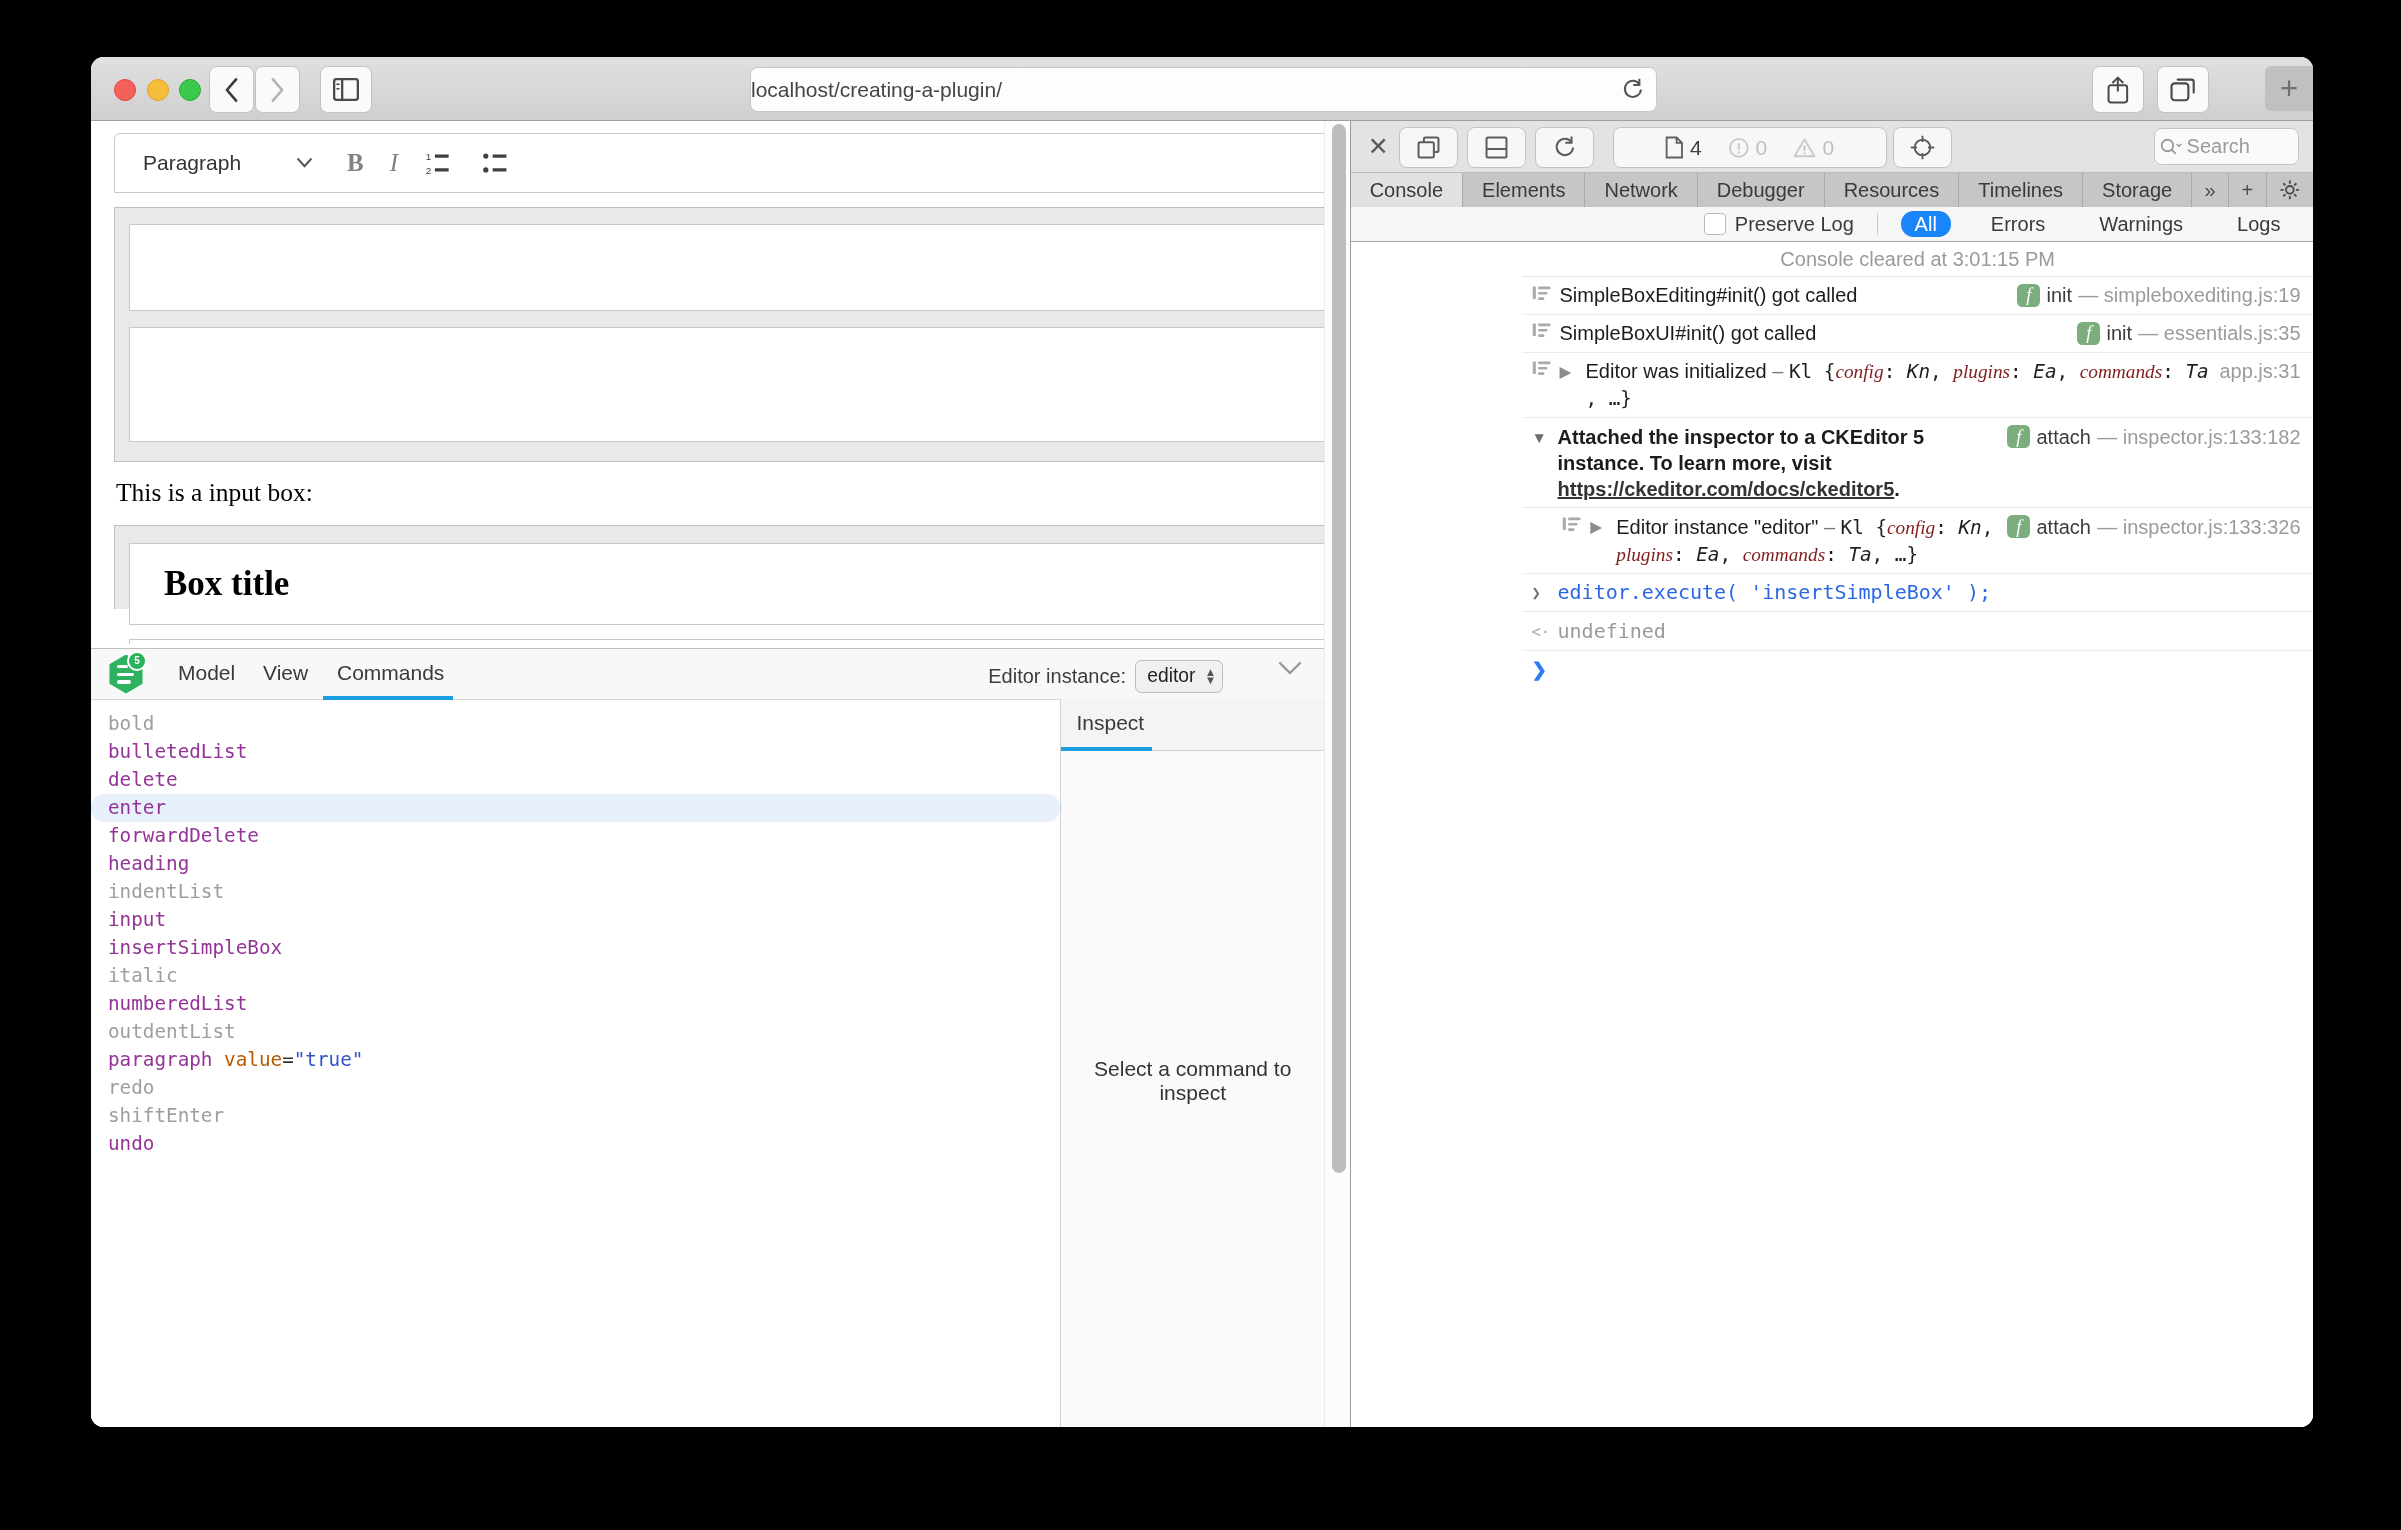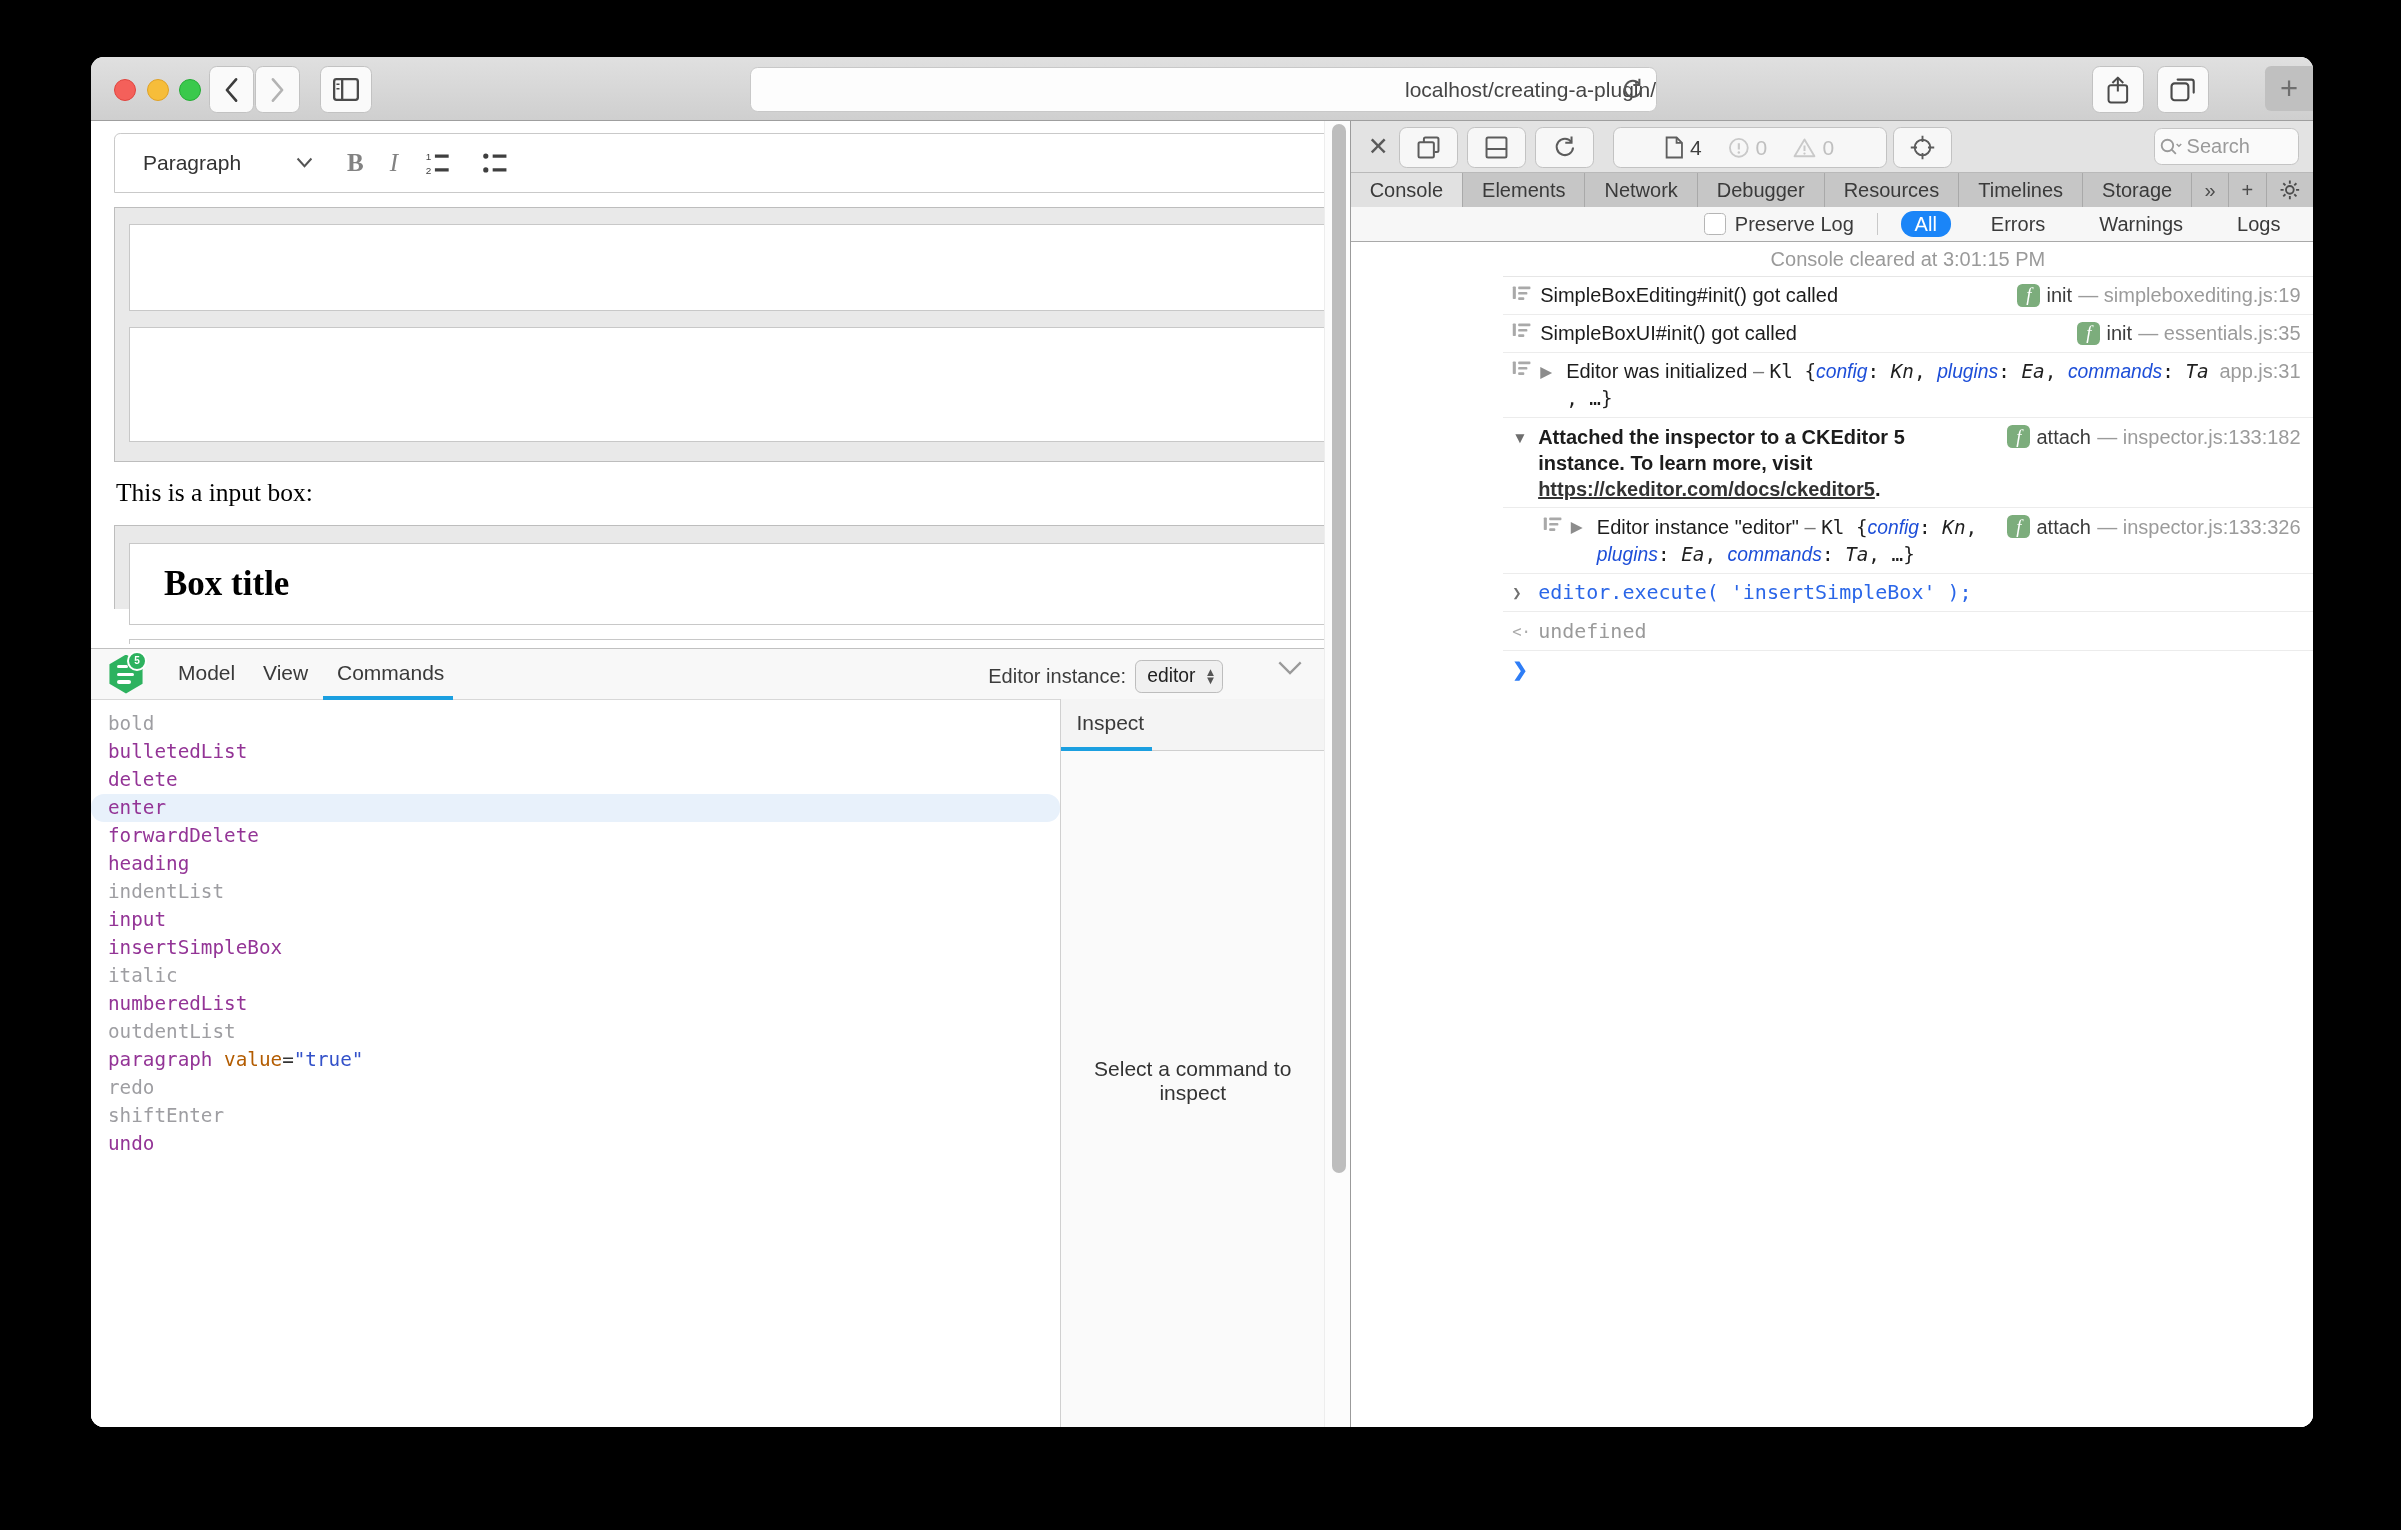--- a/index.html
+++ b/index.html
@@ -12,21 +12,21 @@
   #titlebar{position:relative;height:63px;background:linear-gradient(#e0e0e0,#cfcfcf);
             border-bottom:0.8px solid #9f9f9f;}
   .traffic{position:absolute;top:21.7px;width:20px;height:20px;border-radius:50%;}
   .tl-red{left:23px;background:#f4605a;border:0.8px solid #e0443e;}
   .tl-yellow{left:56px;background:#f6bd3a;border:0.8px solid #e0a226;}
   .tl-green{left:88px;background:#3ac94c;border:0.8px solid #24ad35;}
   .tbtn{position:absolute;top:9.3px;height:45px;background:#fafafa;border:0.8px solid #c2c2c2;
         border-radius:7.7px;display:flex;align-items:center;justify-content:center;}
   .tbtn svg{display:block}
   #urlfield{position:absolute;left:659px;top:10px;width:905px;height:43px;background:#fdfdfd;
-            border:0.8px solid #c8c8c8;border-radius:7.7px;display:flex;align-items:center;justify-content:flex-end;
+            border:0.8px solid #c8c8c8;border-radius:7.7px;display:flex;align-items:center;justify-content:flex-start;
             font-size:21px;color:#454545;}
   #url-reload{position:absolute;right:12.4px;top:9.3px;color:#555;}
   #newtab-zone{position:absolute;right:0;top:9.3px;width:48px;height:45px;background:#c0c0c0;
                border-radius:6.2px 0 0 6.2px;display:flex;align-items:center;justify-content:center;
                font-size:31px;color:#6f6f6f;font-weight:300;}
 
   
   #content{position:absolute;top:64px;left:0;right:0;bottom:0;display:flex;}
   #page{position:relative;width:1424px;background:#fff;overflow:hidden;}
   #page-scrollbar{width:28px;background:#fcfcfc;border-left:0.8px solid #ededed;position:relative;}
@@ -127,21 +127,21 @@
   .cbody{min-width:0;}
   .cbody.boldbody{width:433px;font-weight:bold;}
   .csrc{margin-left:auto;white-space:nowrap;color:#9b9b9b;display:flex;align-items:center;gap:6.2px;padding-left:10.8px;}
   .csrc .fn{color:#3c3c3c;}
   .fbadge{display:inline-flex;width:23px;height:23px;border-radius:5.4px;background:#7cad7c;
           color:#fff;align-items:center;justify-content:center;
           font-family:"Liberation Serif",serif;font-style:italic;font-size:18.6px;flex:none;}
   .seg-plain{color:#1c1c1c;}
   .seg-dim{color:#777;}
   .seg-mono{font-family:"DejaVu Sans Mono",monospace;font-size:19.3px;color:#1f1f1f;}
-  .seg-key{font-family:Liberation Sans, sans-serif;font-size:19.3px;font-style:italic;color:#1d4ed8;}
+  .seg-key{font-family:Liberation Serif, serif;font-size:19.3px;font-style:italic;color:#7f1d1d;}
   .seg-val{font-family:"DejaVu Sans Mono",monospace;font-size:19.3px;font-style:italic;color:#1f1f1f;}
   .seg-link{color:#333;text-decoration:underline;font-weight:bold;}
   .cline2{display:block;}
   .crow.echo{font-family:"DejaVu Sans Mono",monospace;font-size:20px;color:#2a66e8;}
   .crow.echo .ctri{color:#707070;font-weight:bold;}
   .crow.result{font-family:"DejaVu Sans Mono",monospace;font-size:20px;color:#9a9a9a;}
   .crow.result .ctri{color:#aaa;}
   .crow.prompt{height:32.5px;border-bottom:none;}
   .crow.prompt .ctri{color:#2e7df6;font-weight:bold;font-size:18.6px;}
   svg{display:block;}

